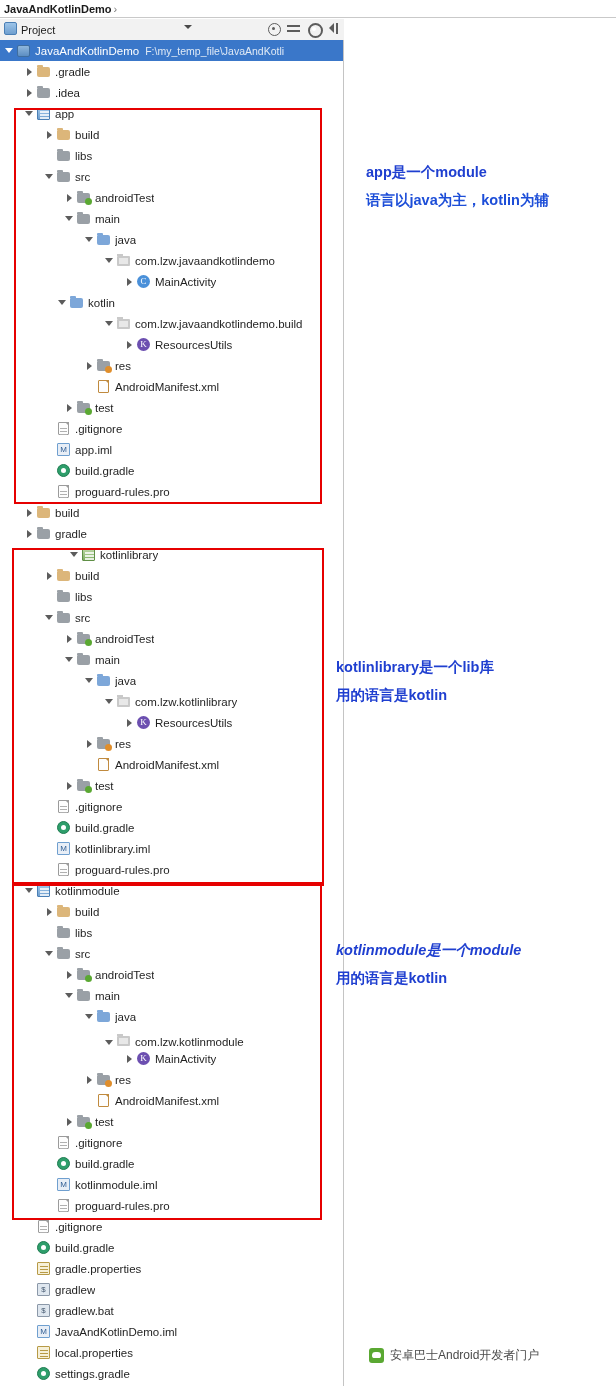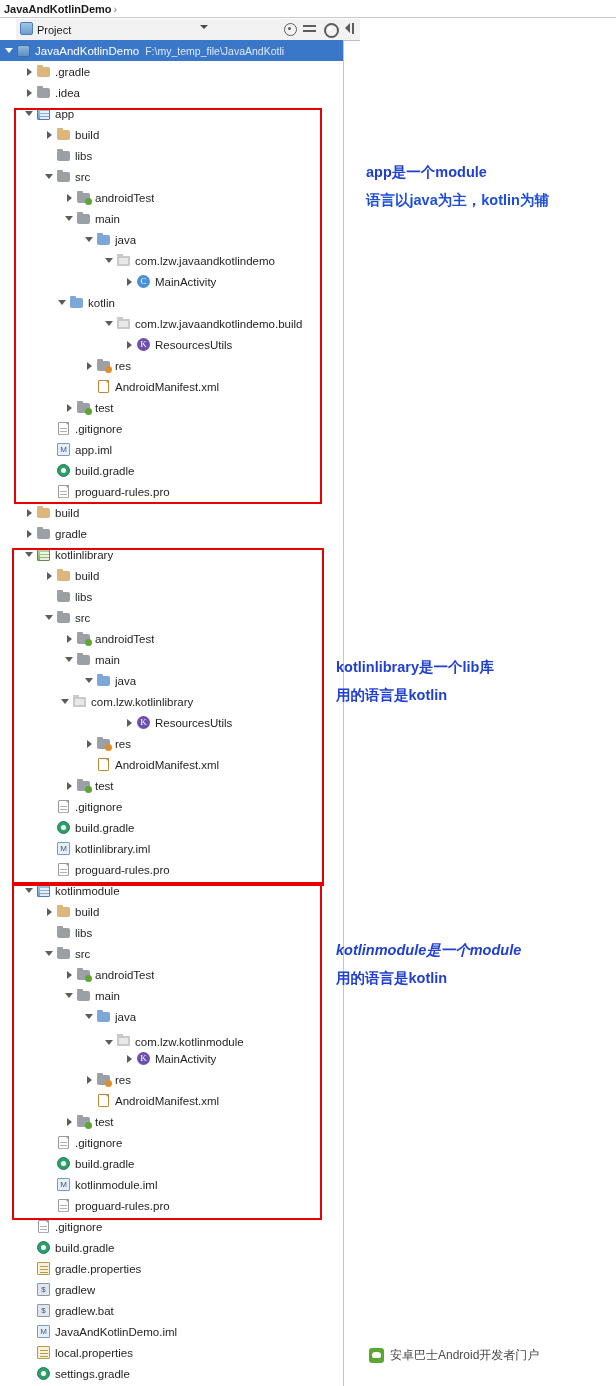--- a/index.html
+++ b/index.html
@@ -428,21 +428,21 @@
 </head>
 <body>
 
 <div id="root">
 
   <div class="breadcrumb">
     <span class="crumb">JavaAndKotlinDemo</span>
     <span class="sep">›</span>
   </div>
 
-  <div class="toolheader" style="position:absolute; top:19px; left:16px;">
+  <div class="toolheader" style="position:absolute; top:19px; left:0;">
     <span class="th-icon"><span class="th-ic proj"></span></span>
     <span class="th-title">Project</span>
     <span class="th-caret"></span>
     <span class="th-buttons">
       <span class="btn-ic target"></span>
       <span class="btn-ic collapse"></span>
       <span class="btn-ic gear"></span>
       <span class="btn-ic hide"></span>
     </span>
   </div>
@@ -616,21 +616,21 @@
         </span>
         <span class="label">build</span>
       </div>
       <div class="row" style="padding-left: 24px;">
         <span class="arrow right"></span>
         <span class="icon">
           <span class="ic-folder gray"></span>
         </span>
         <span class="label">gradle</span>
       </div>
-      <div class="row" style="padding-left: 24px;">
+      <div class="row" style="padding-left: 24px; margin-left: 45px;">
         <span class="arrow down"></span>
         <span class="icon">
           <span class="ic-module lib"></span>
         </span>
         <span class="label">kotlinlibrary</span>
       </div>
       <div class="row" style="padding-left: 44px;">
         <span class="arrow right"></span>
         <span class="icon">
           <span class="ic-folder"></span>
@@ -667,21 +667,21 @@
         </span>
         <span class="label">main</span>
       </div>
       <div class="row" style="padding-left: 84px;">
         <span class="arrow down"></span>
         <span class="icon">
           <span class="ic-folder blue"></span>
         </span>
         <span class="label">java</span>
       </div>
-      <div class="row" style="padding-left: 60px;">
+      <div class="row" style="padding-left: 104px;">
         <span class="arrow down"></span>
         <span class="icon">
           <span class="ic-pkg"></span>
         </span>
         <span class="label">com.lzw.kotlinlibrary</span>
       </div>
       <div class="row" style="padding-left: 124px;">
         <span class="arrow right"></span>
         <span class="icon">
           <span class="ic-kclass">K</span>

